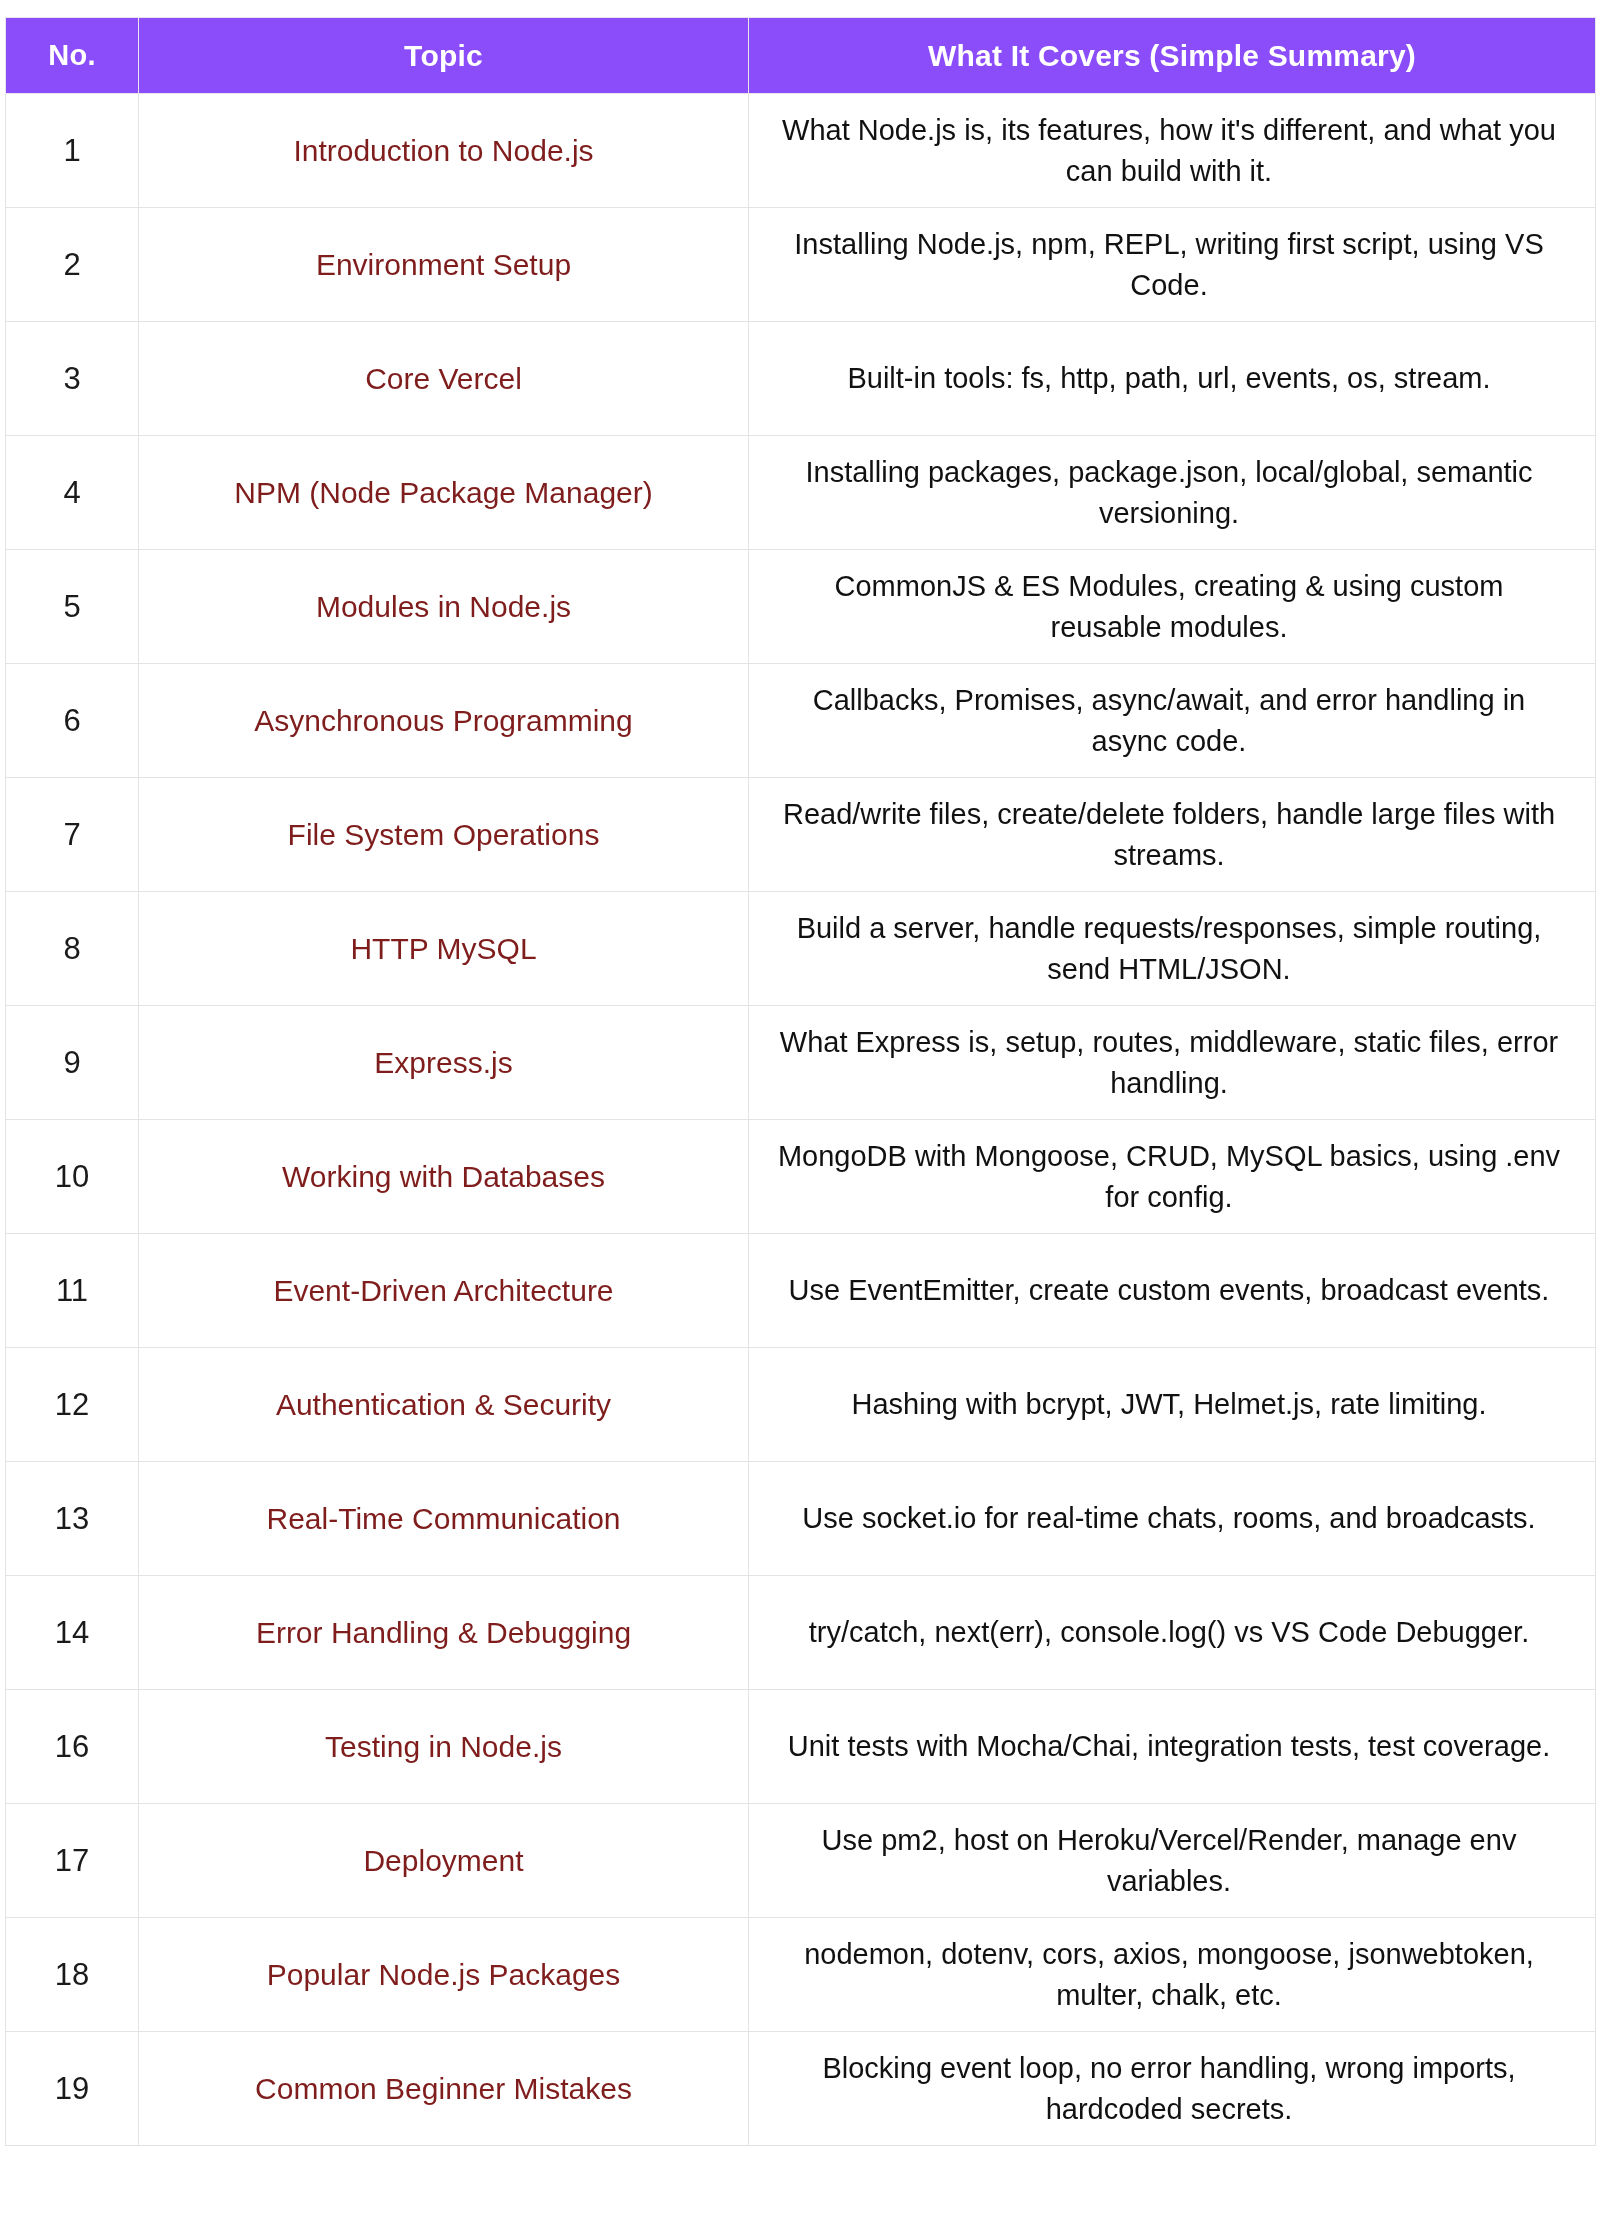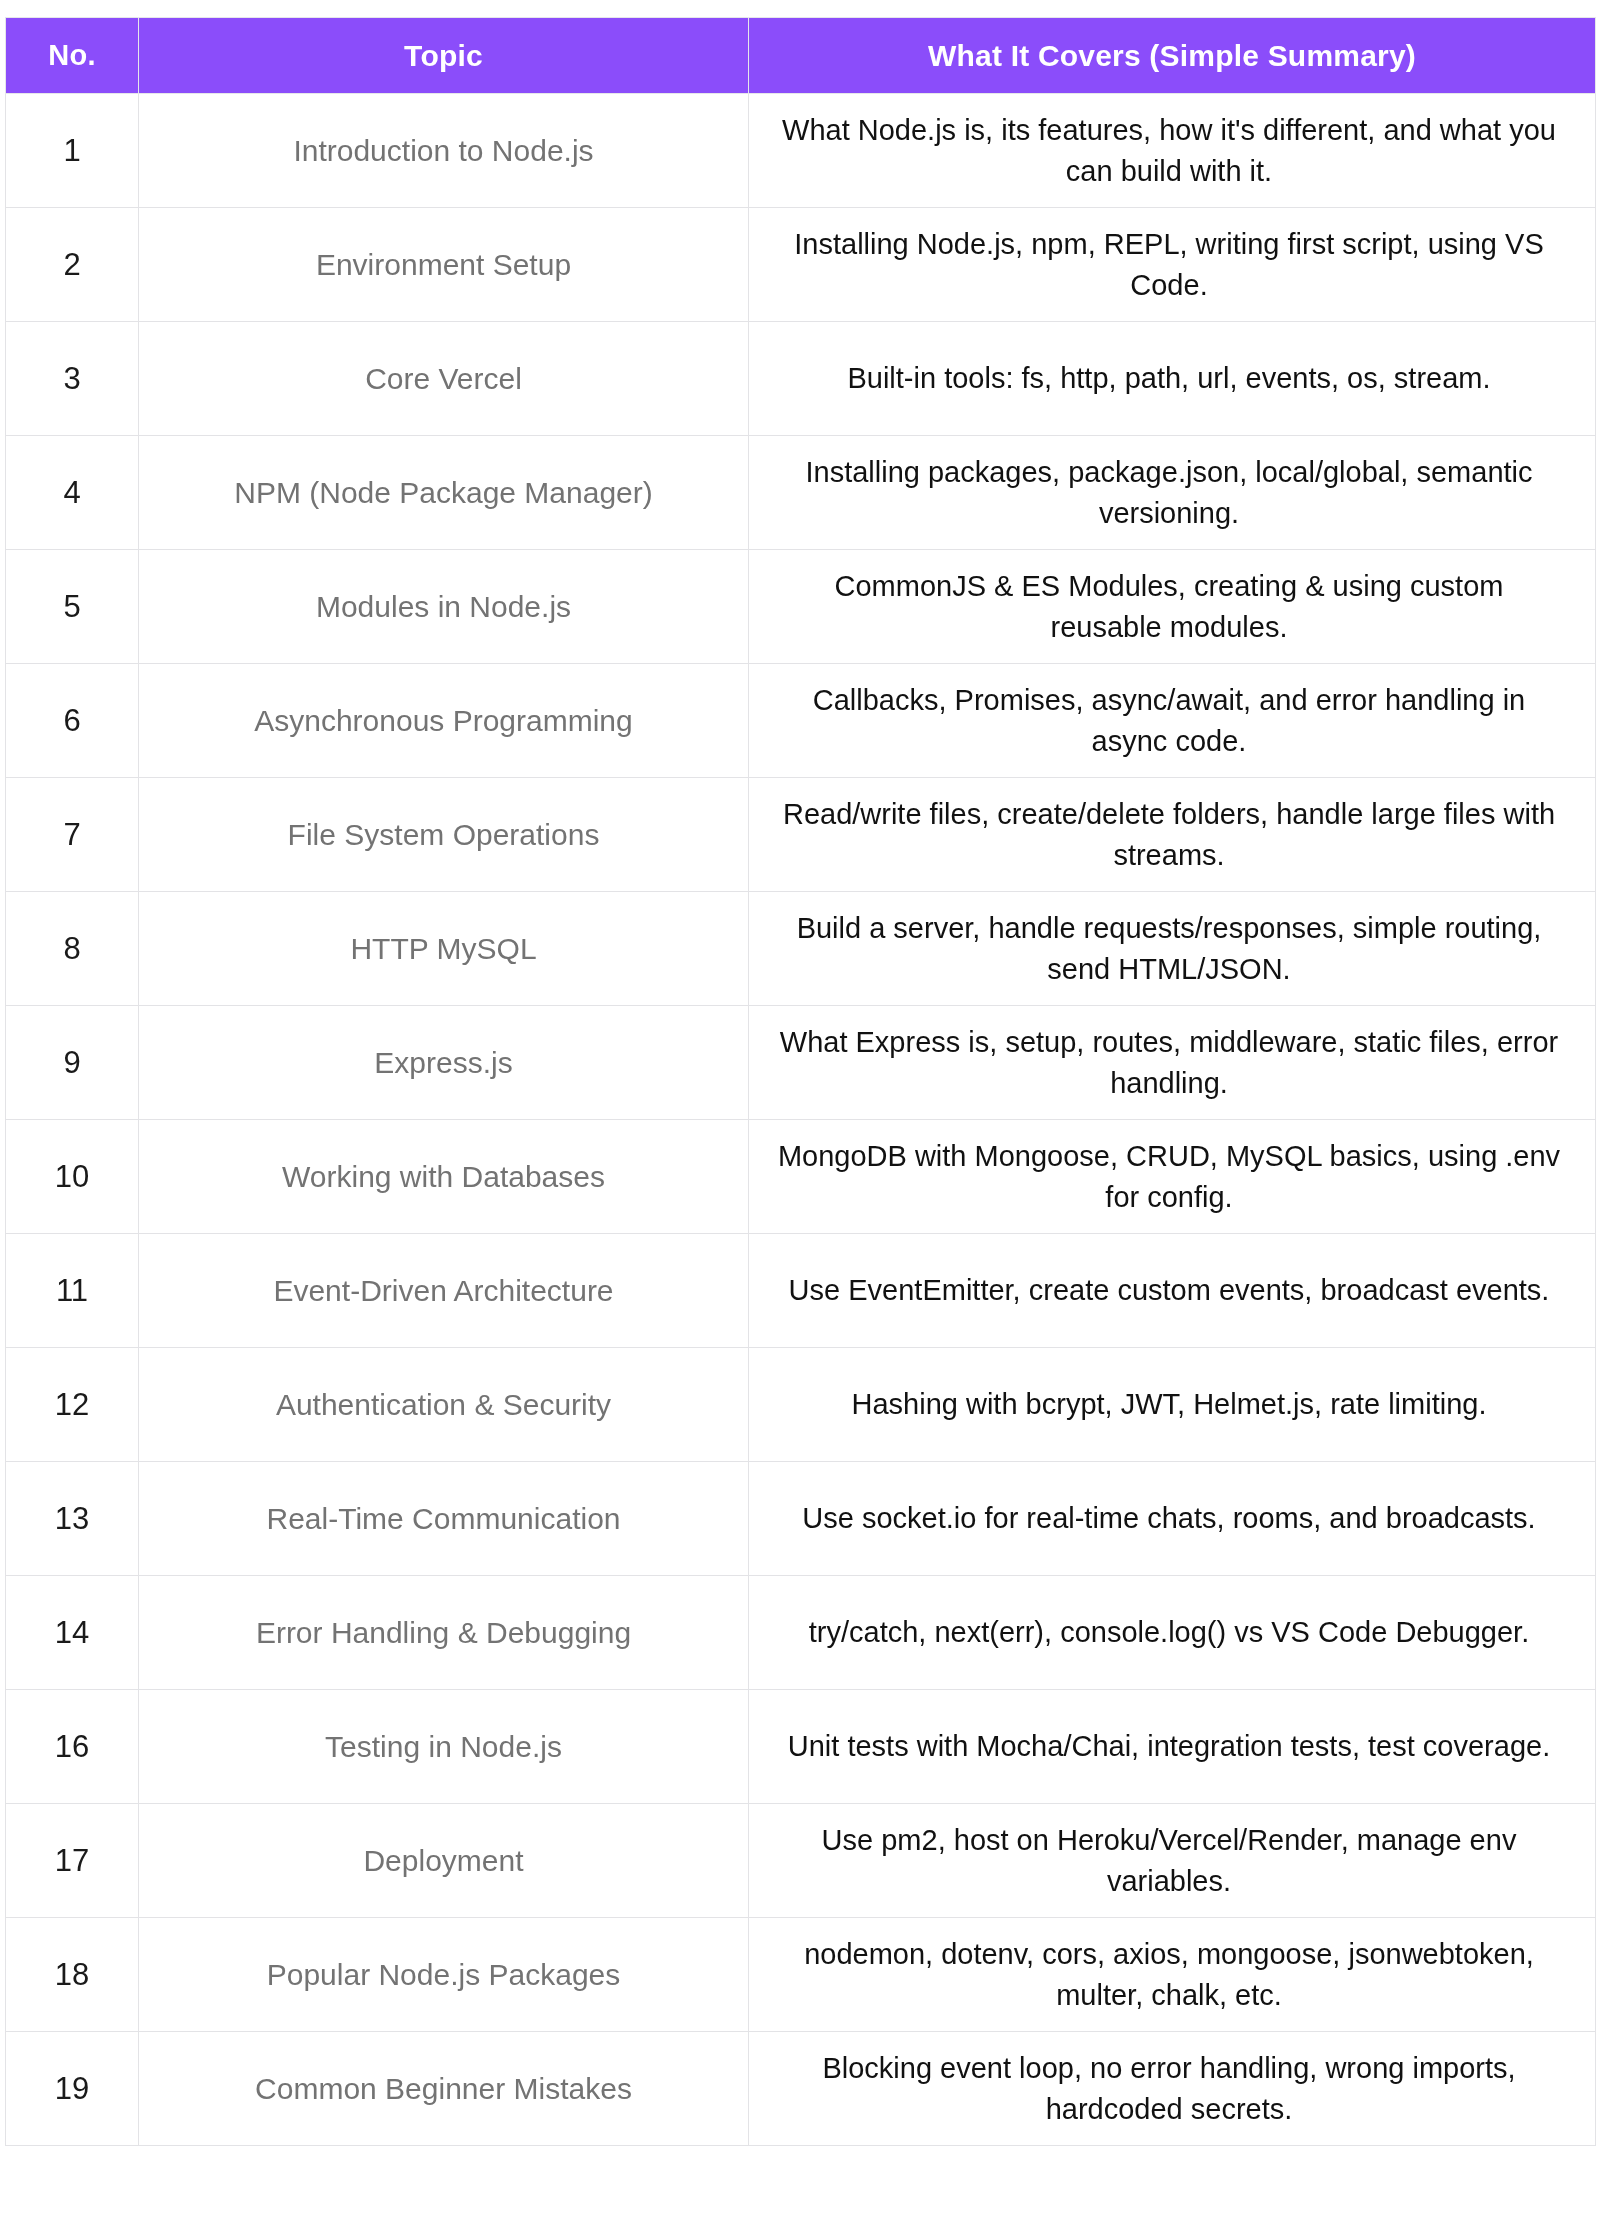--- a/index.html
+++ b/index.html
@@ -62,21 +62,21 @@
   }
 
   tbody td.cell-no {
     font-size: 31px;
     font-weight: 400;
     color: #1a1a1a;
   }
   tbody td.cell-topic {
     font-size: 30px;
     font-weight: 400;
-    color: #737373;
+    color: #7f1d1d;
     line-height: 1.25;
   }
   tbody td.cell-cover {
     font-size: 29px;
     font-weight: 400;
     color: #111111;
     line-height: 1.38;
     padding-left: 26px;
     padding-right: 32px;
   }

